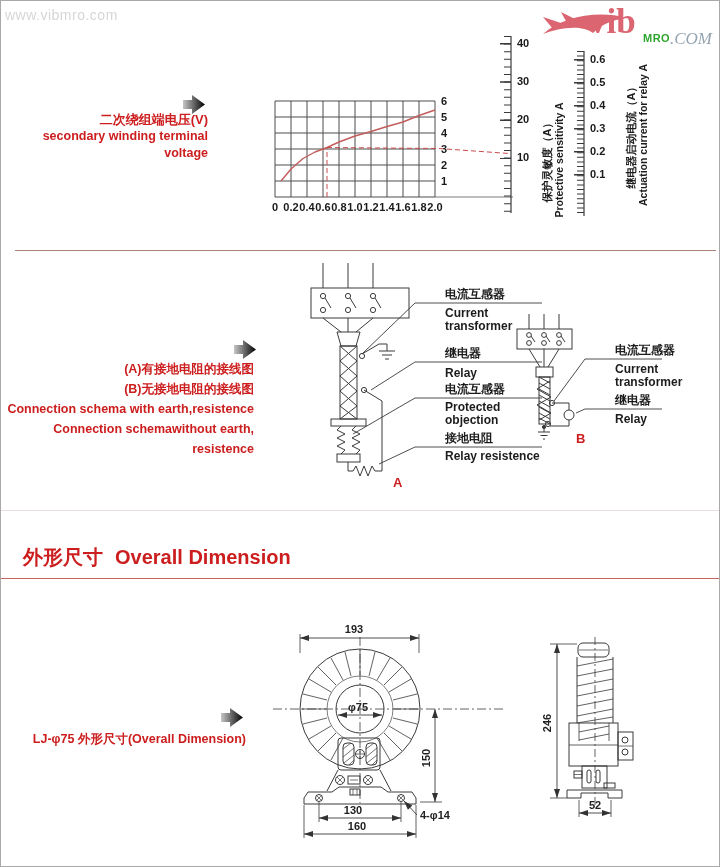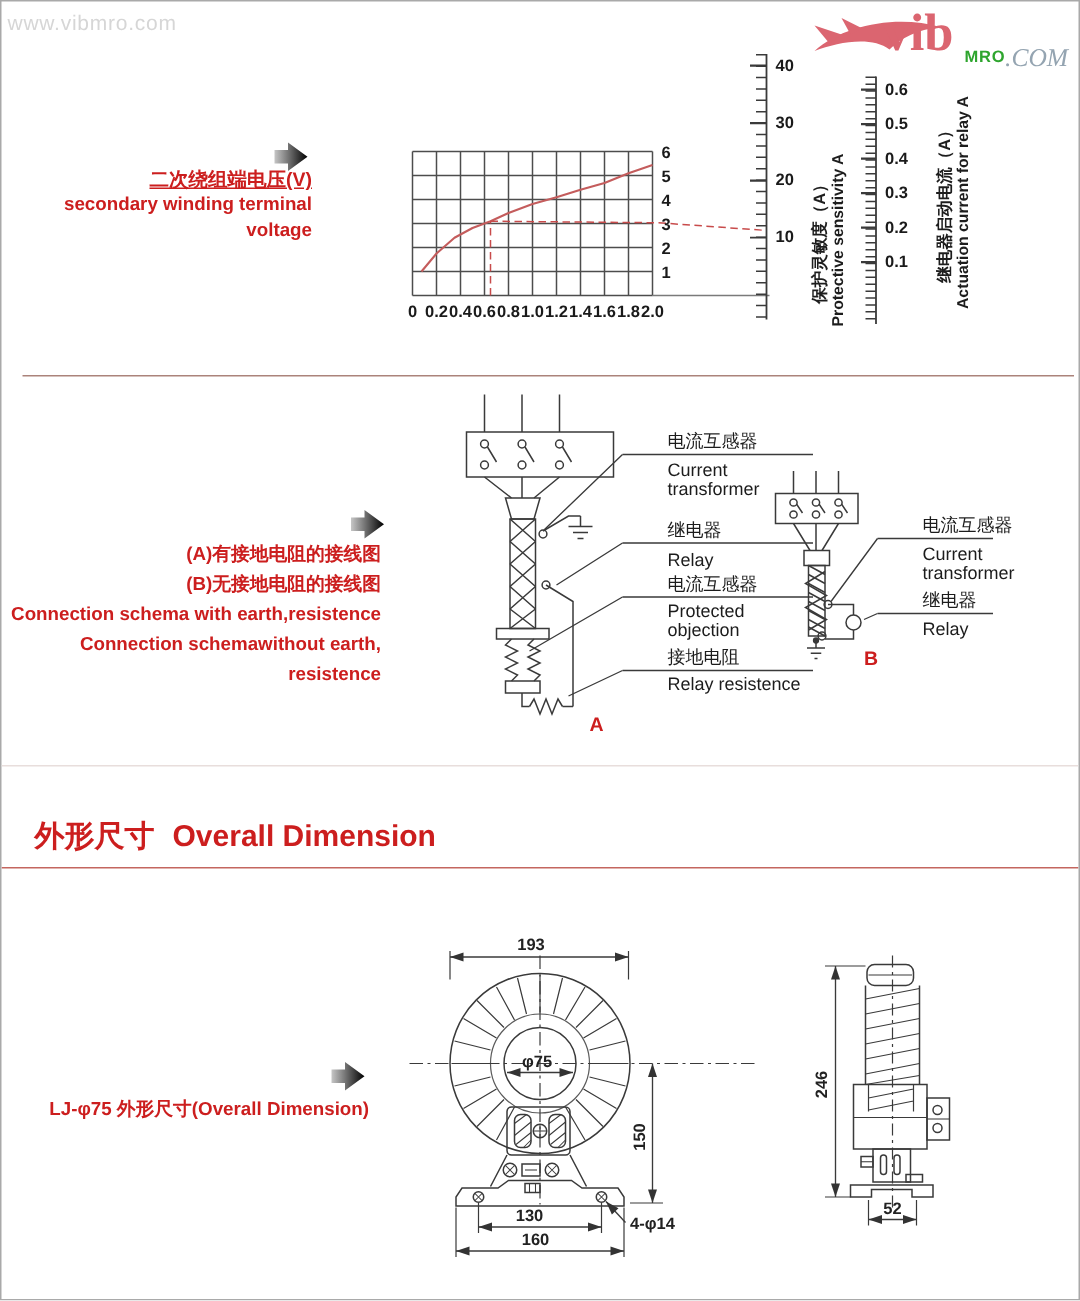--- a/index.html
+++ b/index.html
@@ -8,28 +8,28 @@
   .art{position:absolute;left:0;top:0;z-index:1;}
   .txt{position:absolute;z-index:2;}
   .watermark{left:4px;top:6px;font-size:14px;color:#d6d6d6;letter-spacing:.5px;}
   .logo{left:540px;top:3px;width:178px;height:50px;}
   .logo-script{position:absolute;left:48px;top:-2px;font-family:"Liberation Serif",serif;
                font-weight:bold;font-size:35px;color:#db6570;}
   .logo-mro{position:absolute;left:102px;top:28px;font-size:11px;font-weight:bold;color:#2ea52e;letter-spacing:.5px;}
   .logo-com{position:absolute;left:129px;top:25px;font-family:"Liberation Serif",serif;font-size:17px;color:#94a4b1;font-style:italic;}
   .redtxt{color:#cc1e1e;font-weight:bold;}
   .chart-cap{left:0;top:110px;width:207px;text-align:right;line-height:17px;}
-  .chart-cap .l1{font-size:13px;text-decoration:underline;}
+  .chart-cap .l1{font-size:13px;}
   .chart-cap .l2{font-size:12.5px;}
   .vlabel{display:flex;flex-direction:column;justify-content:center;text-align:center;
           color:#1d1d1d;font-weight:bold;line-height:12px;transform:rotate(-90deg);}
   .vlabel .zh{font-size:11px;}
   .vlabel .en{font-size:10.5px;}
   .schema-cap{left:0;top:358px;width:253px;text-align:right;line-height:20px;font-size:12.5px;}
-  .dlabel{color:#1c1c1c;font-weight:normal;font-size:12px;line-height:13px;width:96px;padding-left:28px;}
+  .dlabel{color:#1c1c1c;font-weight:bold;font-size:12px;line-height:13px;width:96px;padding-left:28px;}
   .tagletter{font-size:13px;}
   .heading{left:22px;top:543px;font-size:20px;}
   .heading .en{margin-left:12px;}
   .rule-red{position:absolute;left:0;right:0;top:577px;height:1px;background:#c4665f;z-index:2;}
   .sep1{position:absolute;left:14px;right:3px;top:249px;height:1px;background:#ab837b;z-index:2;}
   .sep2{position:absolute;left:0;right:0;top:509px;height:1px;background:#e8dedc;z-index:2;}
   .dim-cap{left:0;top:730px;width:245px;text-align:right;font-size:12.5px;}
   svg text{font-family:"Liberation Sans",sans-serif;}
   .tick{font-size:11px;font-weight:bold;fill:#1a1a1a;}
   .dim{font-size:11px;font-weight:bold;fill:#222;}

